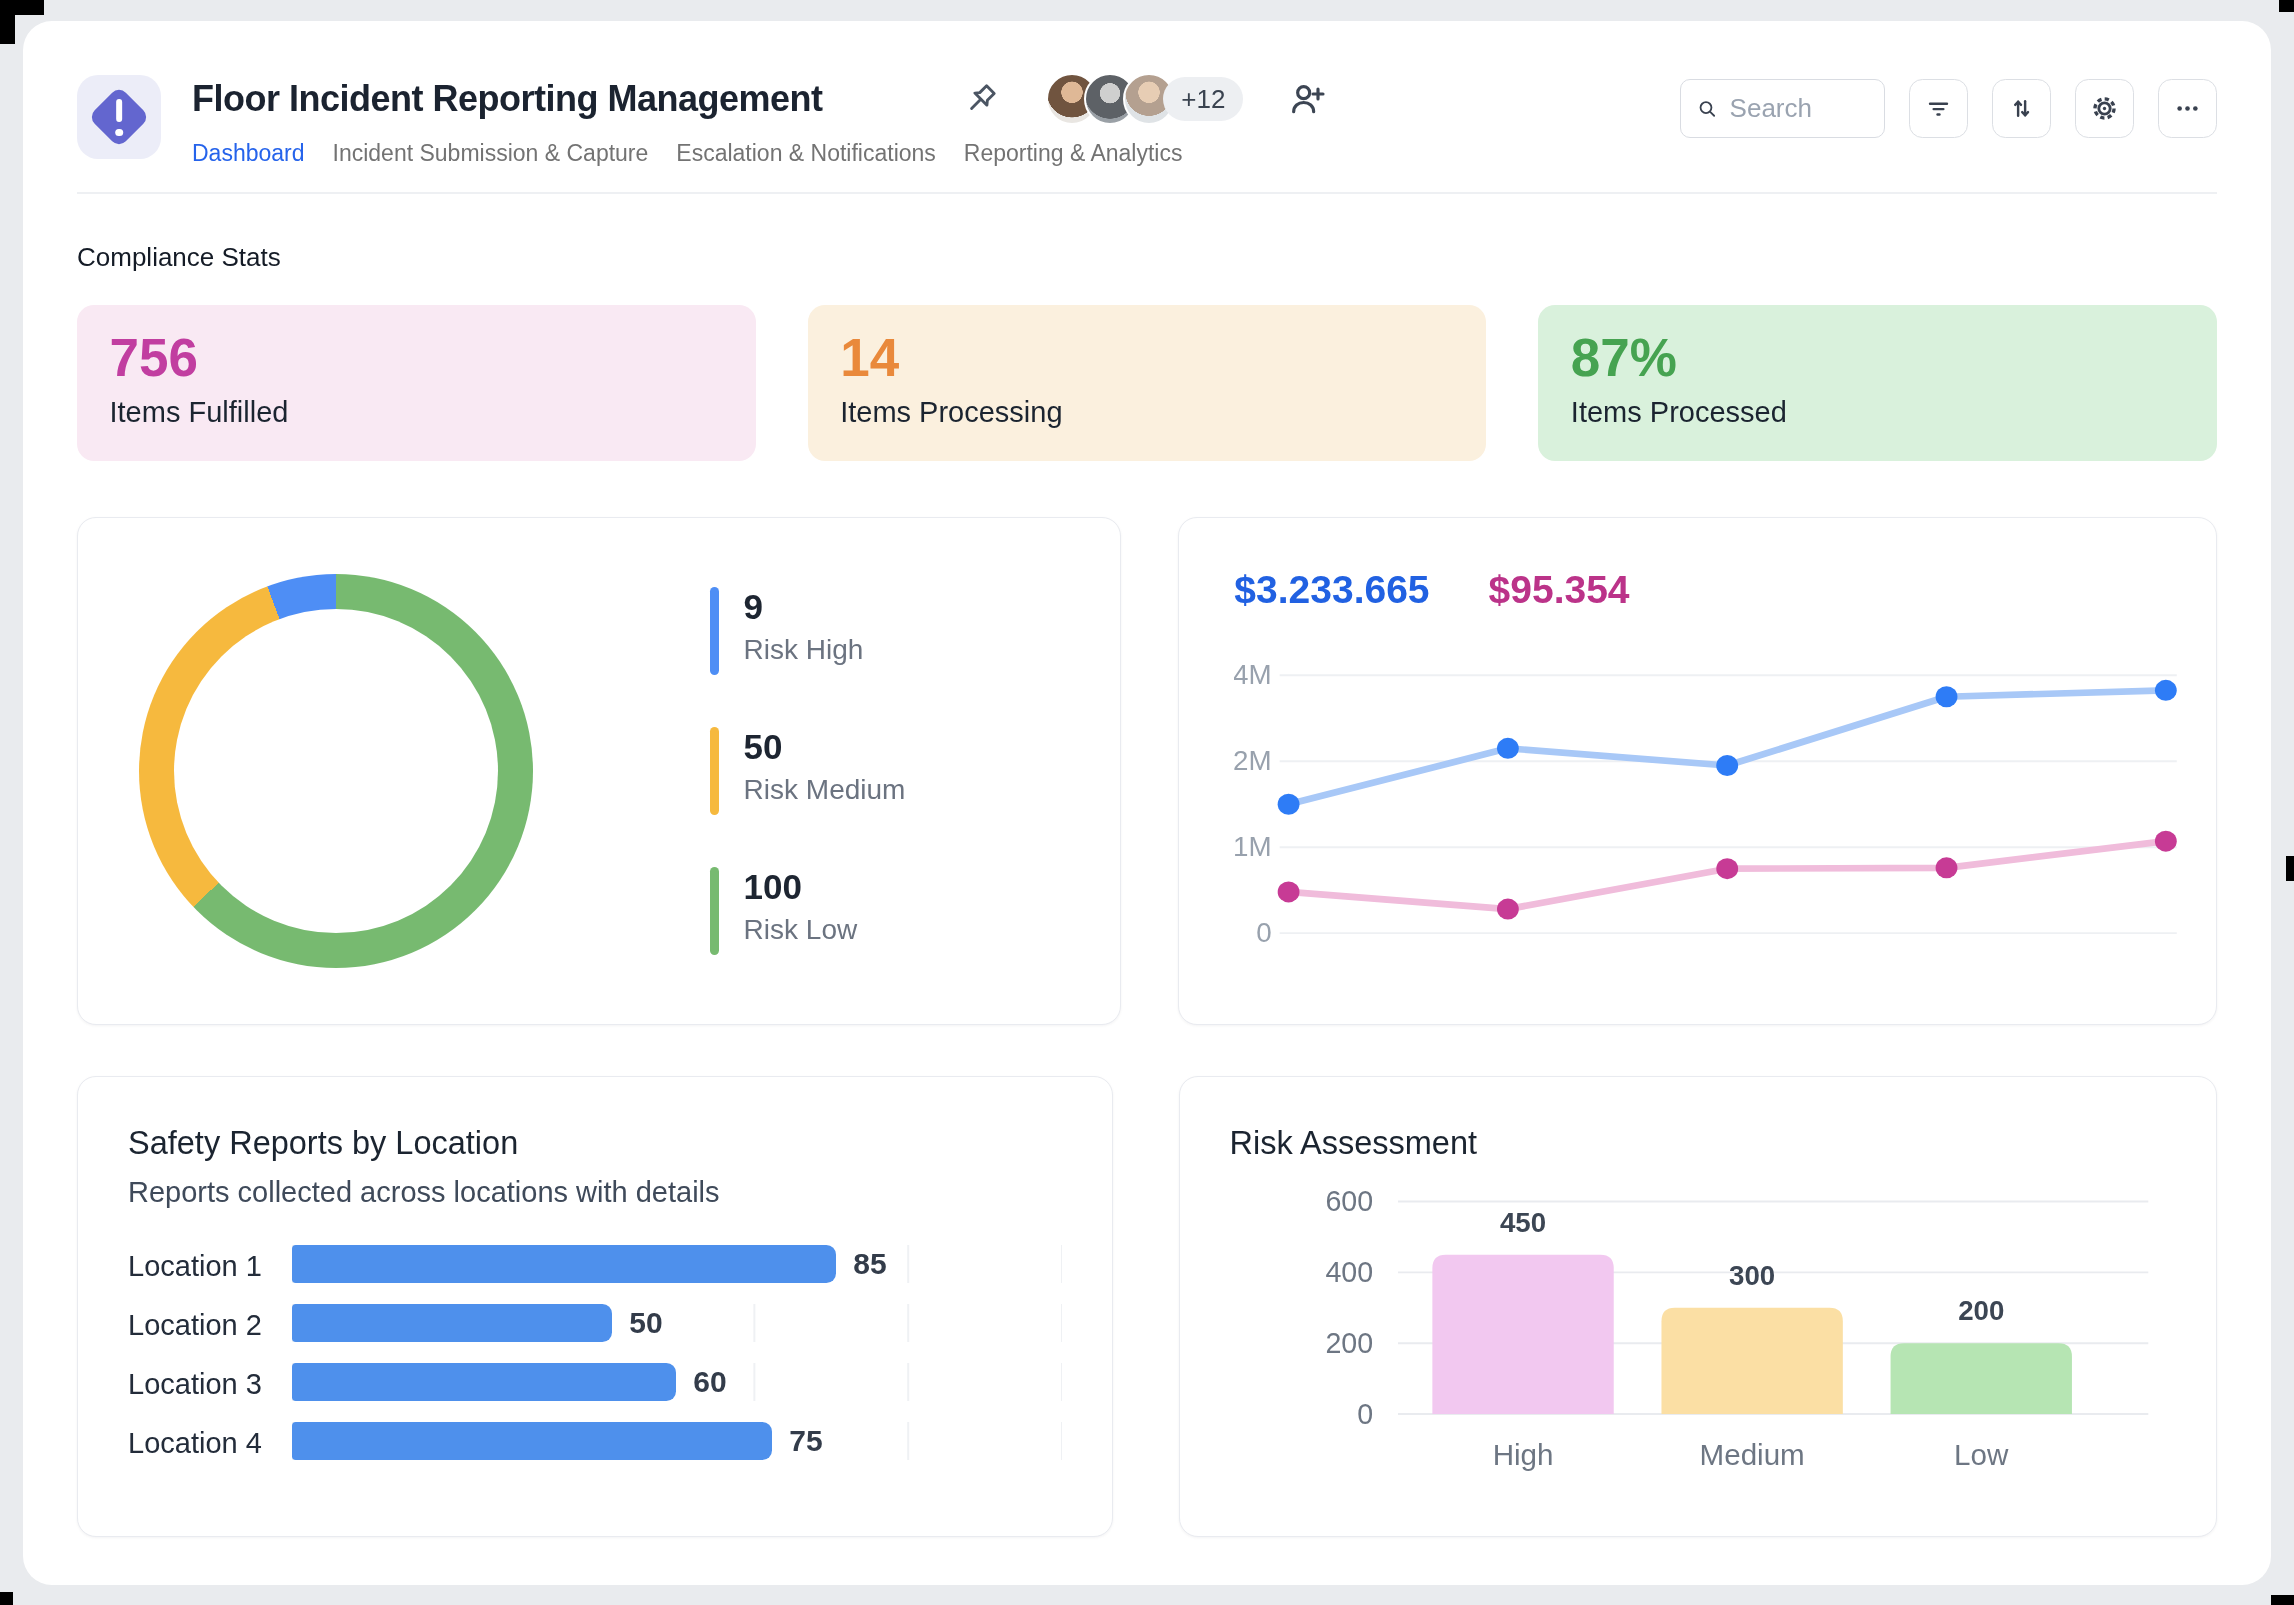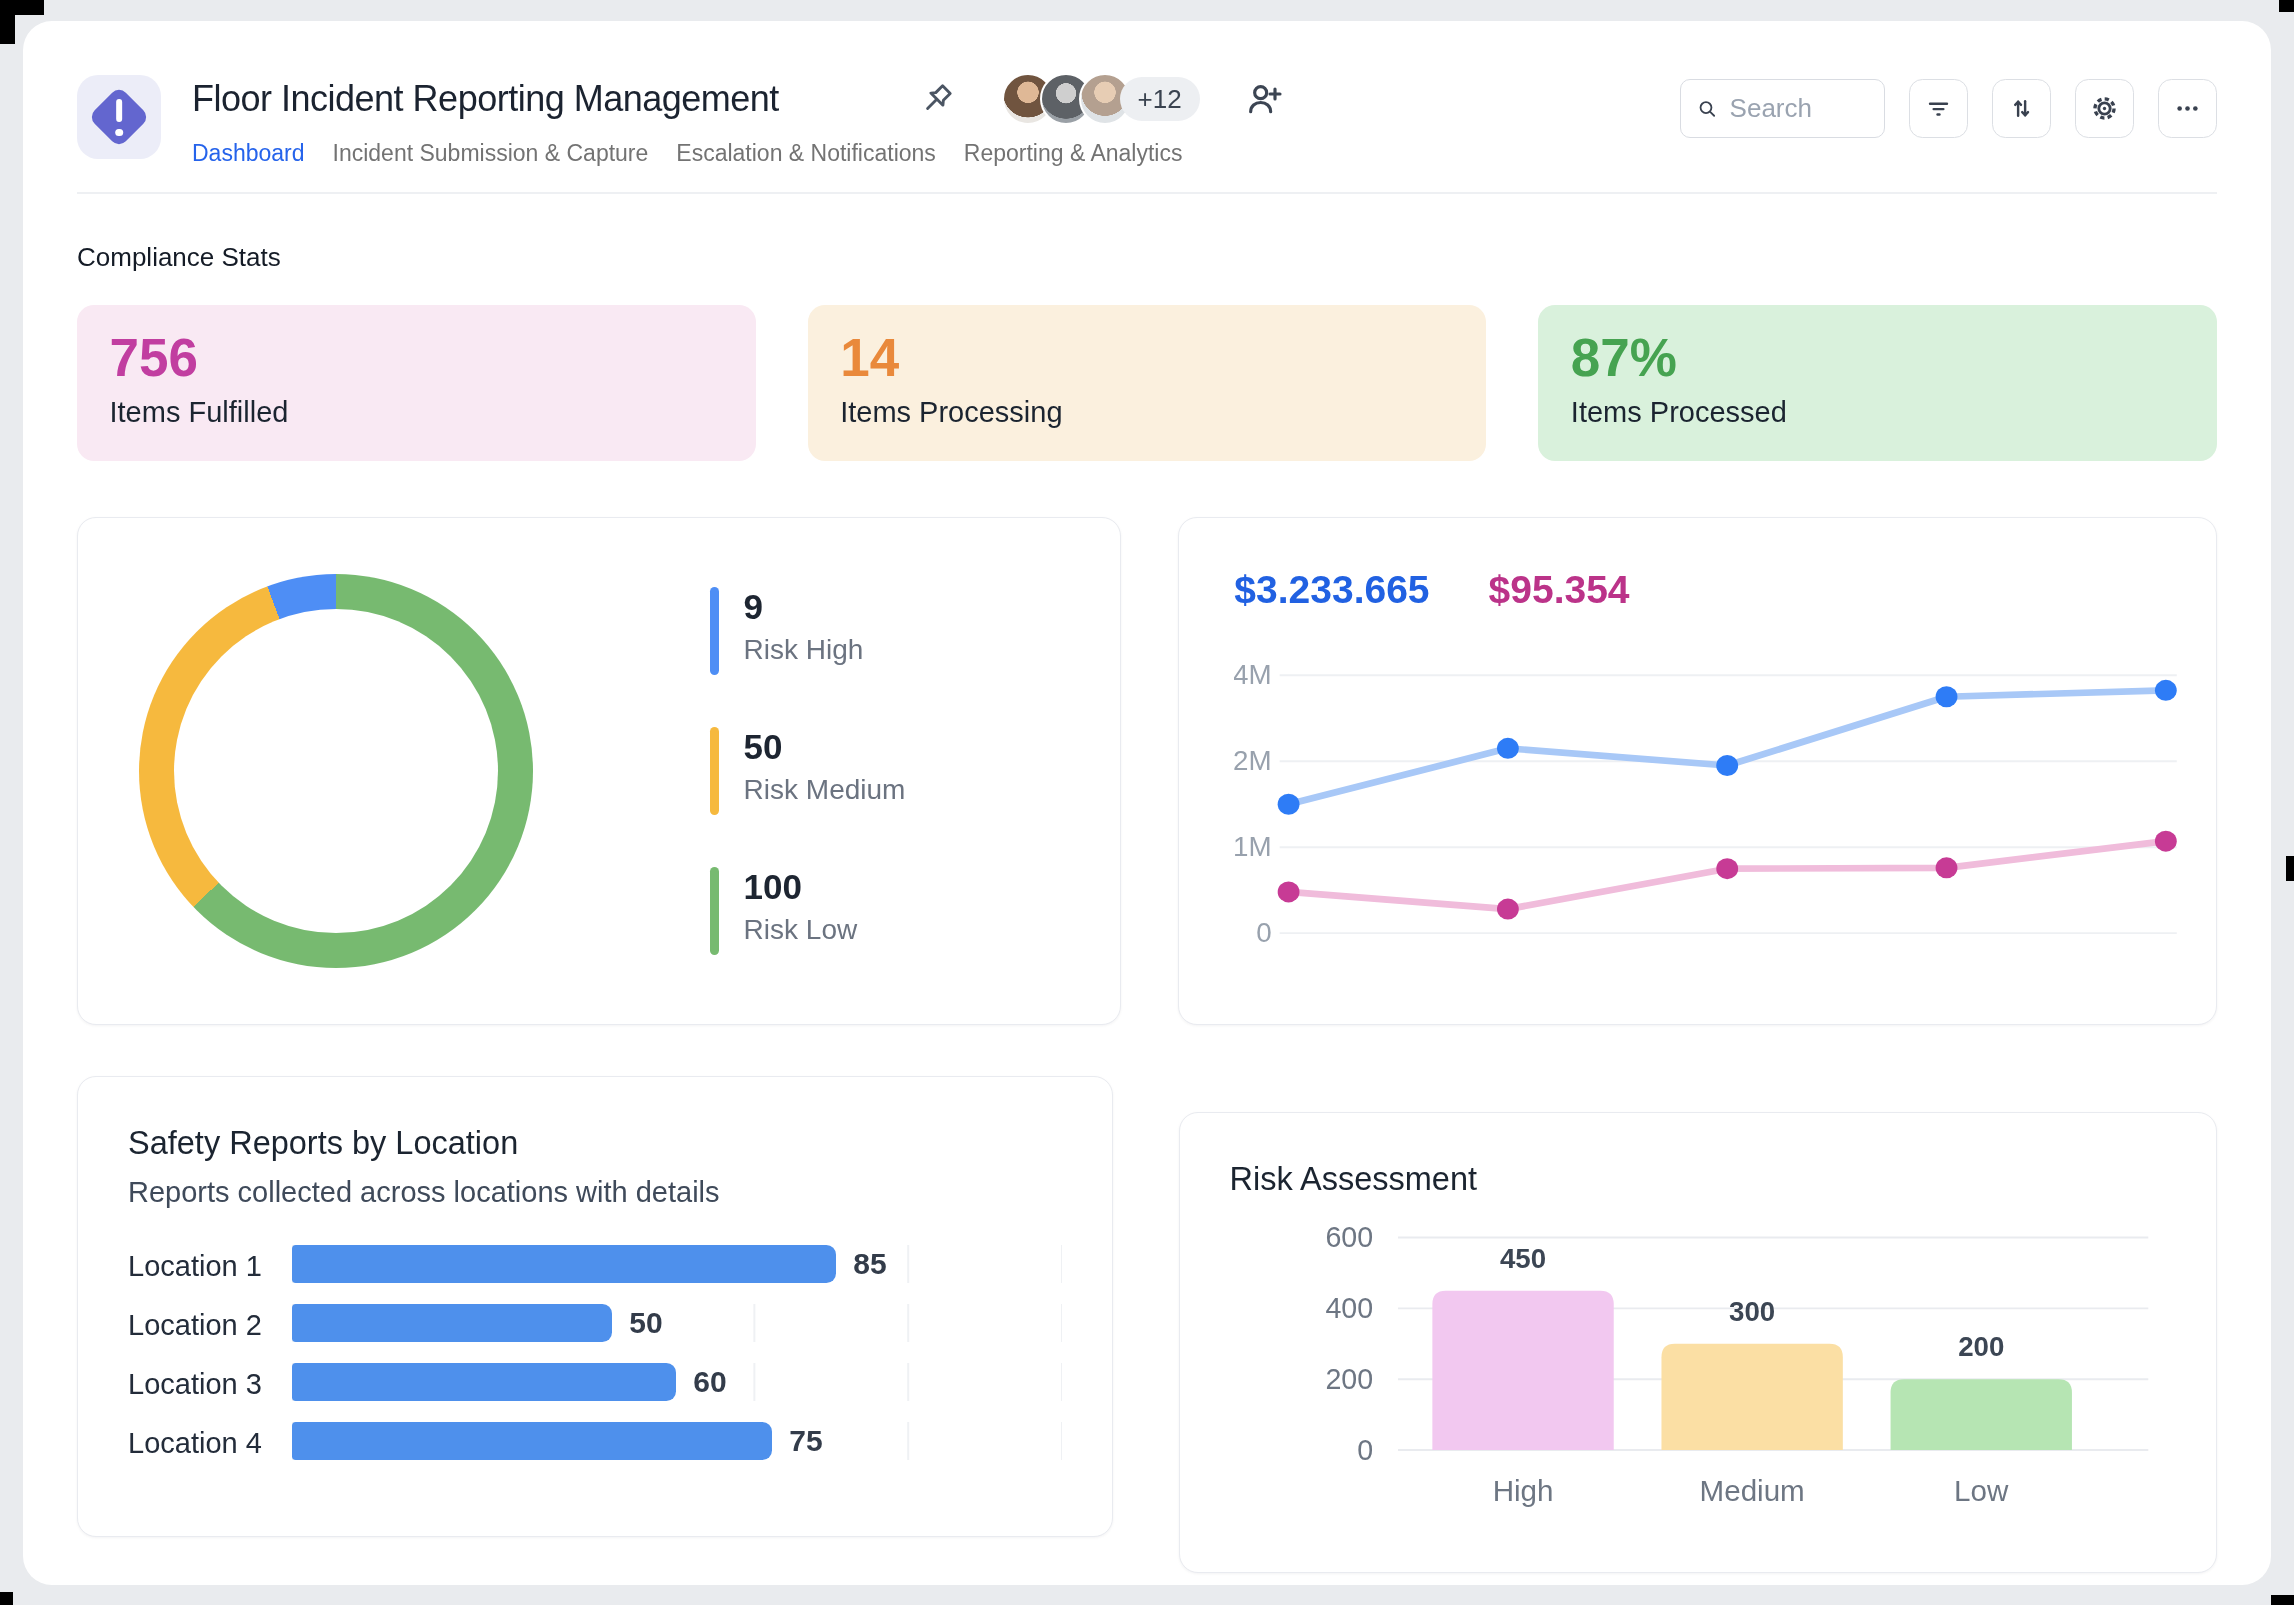--- a/index.html
+++ b/index.html
@@ -20,21 +20,21 @@
   .app-icon { position: relative; width: 84px; height: 84px; border-radius: 21px;
     background: #ecedf8; flex: none; margin-top: 1.9px; }
   .app-icon .diamond { position: absolute; inset: 20px; background: #6366cf;
     border-radius: 9.6px; transform: rotate(45deg); }
   .app-icon .excl-bar { position: absolute; left: 50%; top: 24px; width: 5.7px; height: 23px;
     transform: translateX(-50%); background: #fff; border-radius: 2.9px; }
   .app-icon .excl-dot { position: absolute; left: 50%; top: 54px; width: 7.6px; height: 7.6px;
     transform: translateX(-50%); background: #fff; border-radius: 50%; }
   .head-text { margin-left: 31px; }
   .title-row { display: flex; align-items: center; }
-  h1 { font-size: 36px; font-weight: 400; color: #1b2330; letter-spacing: -0.5px; }
+  h1 { font-size: 36px; font-weight: 700; color: #1b2330; letter-spacing: -0.5px; }
   .pin-btn { margin-left: 139px; display: flex; align-items: center; cursor: pointer; }
   .avatars { display: flex; align-items: center; margin-left: 46px; }
   .avatar { width: 52px; height: 52px; border-radius: 50%; border: 2.9px solid #fff; flex: none; }
   .avatar + .avatar { margin-left: -13.4px; }
   .av1 { background: radial-gradient(circle at 50% 36%, #dfb896 0 27%, #70543f 28% 64%, #e9e6e2 65%); }
   .av2 { background: radial-gradient(circle at 50% 38%, #cfcfcf 0 26%, #5d6166 27% 66%, #9aa0a6 67%); }
   .av3 { background: radial-gradient(circle at 50% 36%, #e7cdb4 0 27%, #b4a090 28% 60%, #dfe3e6 61%); }
   .count-pill { margin-left: -11.5px; height: 44px; padding: 0 18px; border-radius: 23px;
     background: #edeff2; display: flex; align-items: center; font-size: 26px; color: #3a4350; }
   .add-user-btn { margin-left: 44px; display: flex; align-items: center; cursor: pointer; }
@@ -80,21 +80,21 @@
   .hbar { margin-top: 36px; display: flex; flex-direction: column; gap: 21px; }
   .hbar-row { display: flex; align-items: flex-end; height: 38px; }
   .hbar-label { width: 164px; flex: none; font-size: 29px; color: #232c3a; }
   .hbar-track { position: relative; flex: 1; height: 38px;
     background-image: linear-gradient(to right, #eff1f4 0, #eff1f4 1.9px, transparent 1.9px);
     background-size: 20% 100%; border-right: 1.9px solid #eff1f4; }
   .hbar-bar { position: absolute; left: 0; top: 0; bottom: 0; background: #4e90ec;
     border-radius: 3.8px 9.6px 9.6px 3.8px; }
   .hbar-val { position: absolute; top: 0; line-height: 38px; font-size: 30px;
     font-weight: 600; color: #333c4a; }
-  .risk-card { height: 461px; padding: 48px 50px 4px 50px; margin-top: 36px; }
+  .risk-card { height: 461px; padding: 48px 50px 4px 50px; }
   .vbar-wrap svg { display: block; width: 100%; height: 333px; margin-top: 7.6px; }
   
   .mark { position: absolute; background: #000; }
 </style>
 </head>
 <body>
 
 <div class="canvas">
 
   <div class="header">

